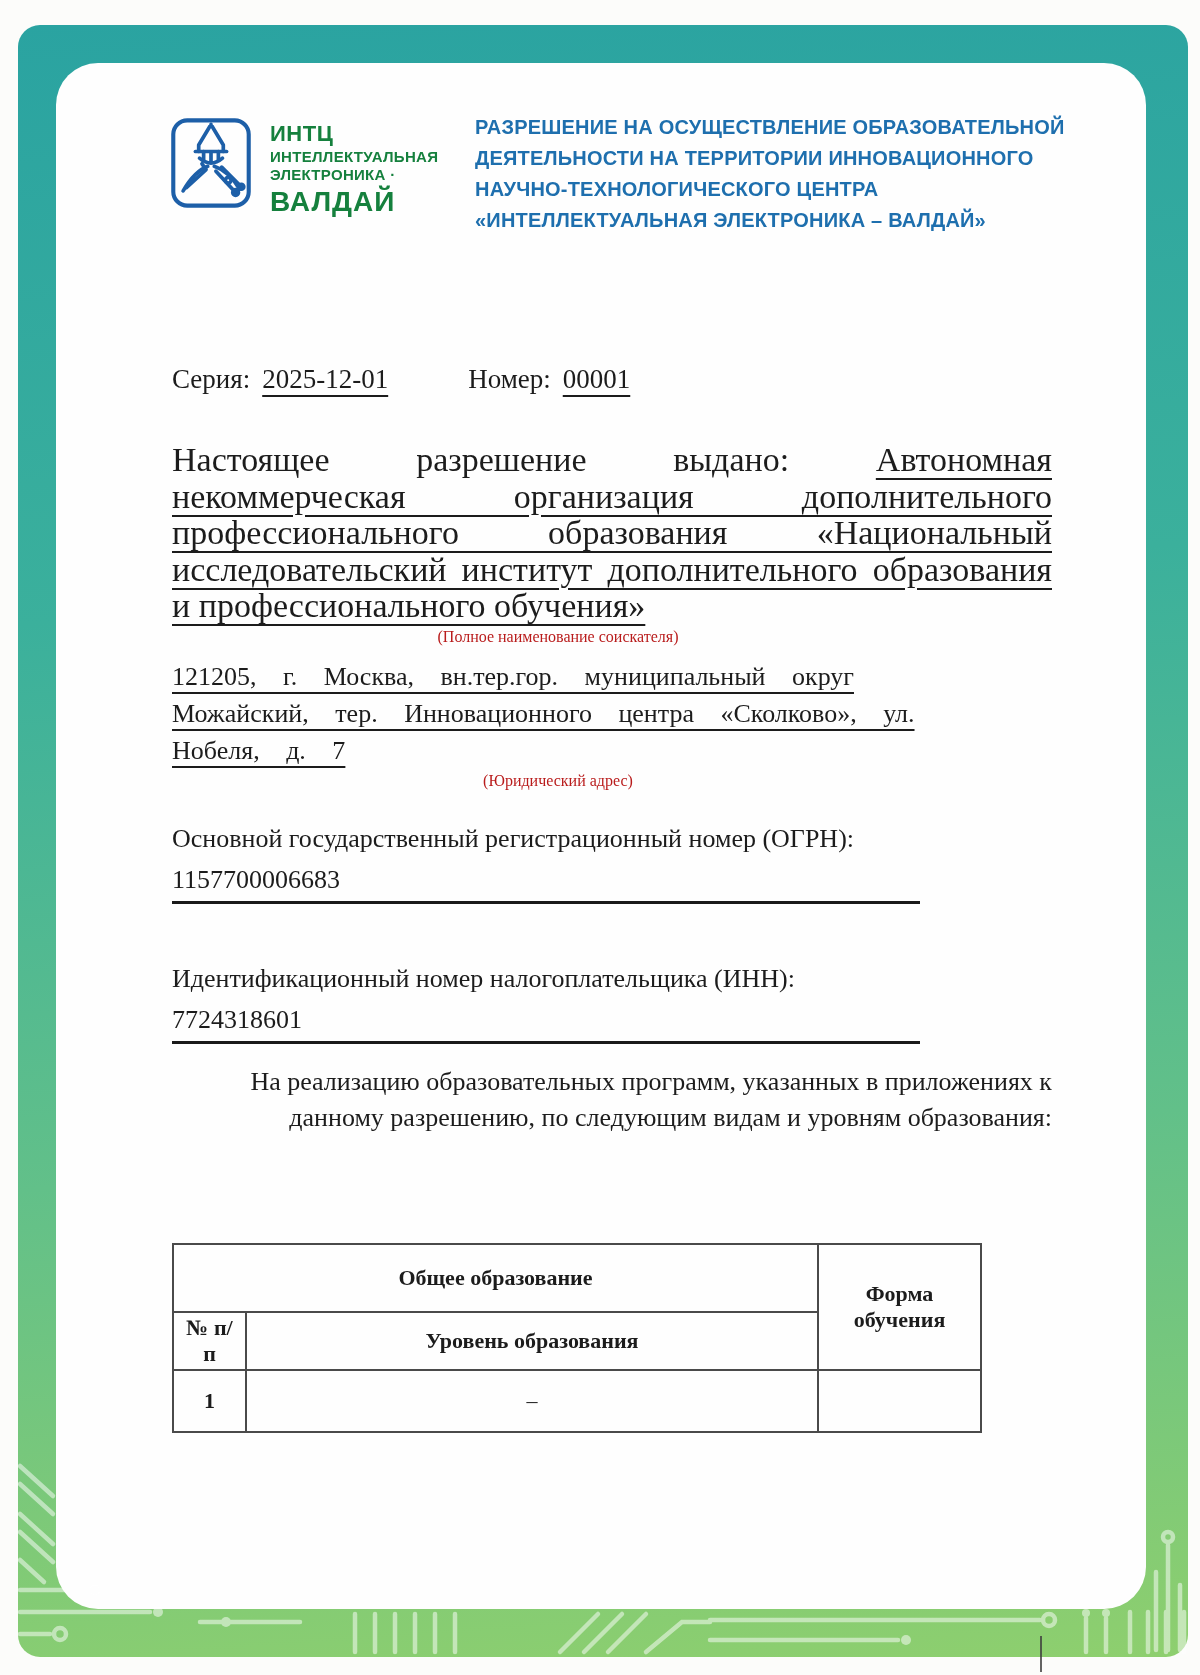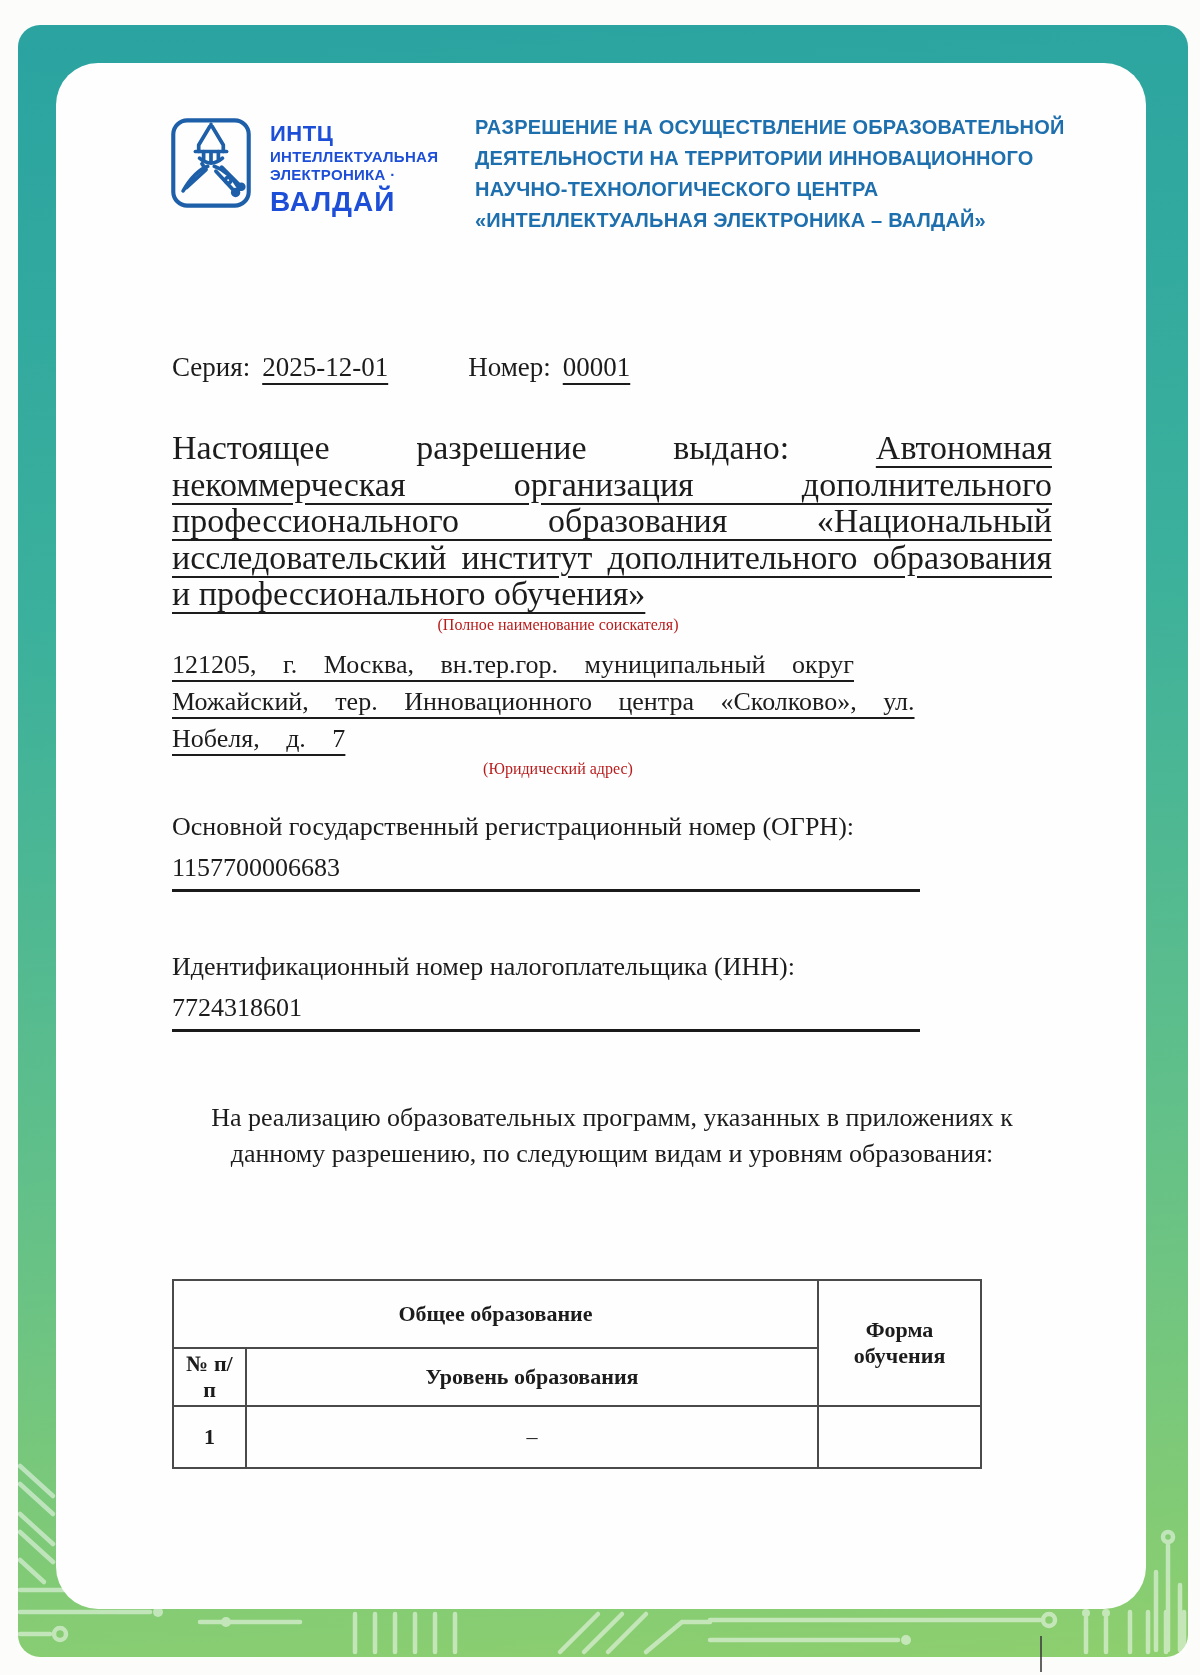--- a/index.html
+++ b/index.html
@@ -16,52 +16,52 @@
   .page{
     position:absolute;left:38px;top:38px;right:42px;bottom:48px;
     background:#fefefe;border-radius:42px;
   }
   .circuit{position:absolute;left:0;top:0;pointer-events:none;}
   .artifact{position:absolute;left:1040px;top:1636px;width:2px;height:36px;background:#3d3d3d;opacity:.8;}
 
   
   .logo{position:absolute;left:170px;top:116px;display:flex;gap:18px;align-items:flex-start;}
   .logo svg{display:block;}
-  .logo-text{color:#1d4ed8;font-family:"Liberation Sans",sans-serif;padding-top:6px;}
+  .logo-text{color:#15803d;font-family:"Liberation Sans",sans-serif;padding-top:6px;}
   .logo-text .l1{font-size:22px;font-weight:700;letter-spacing:.5px;line-height:24px;}
   .logo-text .l2,.logo-text .l3{font-size:15px;font-weight:700;letter-spacing:.3px;line-height:15px;margin-top:3px;}
   .logo-text .l4{font-size:28px;font-weight:700;letter-spacing:1px;line-height:32px;margin-top:4px;}
 
   
   .doc-title{
     position:absolute;left:475px;top:112px;width:600px;
     font-family:"Liberation Sans",sans-serif;font-weight:600;
     font-size:20px;line-height:31px;color:#1e6fae;white-space:pre-line;letter-spacing:.2px;
   }
 
   
   .content{position:absolute;left:172px;top:0;width:880px;}
   .series-row{margin-top:352px;font-size:27px;display:flex;}
-  .series-row .grp{white-space:nowrap;}
+  .series-row .grp{white-space:nowrap;margin-top:12px;}
   .series-row .grp + .grp{margin-left:80px;}
   .series-row .lbl{margin-right:12px;}
   .u{ text-decoration:underline;text-decoration-thickness:2px;text-underline-offset:7px;}
 
   .issued{margin-top:47px;font-size:34px;line-height:36.5px;text-align:justify;}
   .caption{font-size:16px;text-align:center;width:772px;margin-top:3px;color:#b91c1c;}
   .address{margin-top:12px;font-size:26px;line-height:37px;}
   .address .u{white-space:pre-line;word-spacing:20px;}
 
   .reg-block{width:748px;text-align:left;font-size:26px;}
   .reg-ogrn{margin-top:32px;}
   .reg-inn{margin-top:58px;}
   .reg-label{line-height:34px;margin-bottom:8px;}
   .reg-value{display:block;padding-bottom:5px;border-bottom:3px solid #1a1a1a;line-height:32px;}
 
-  .programs{margin-top:68px;font-size:26px;line-height:36.5px;text-align:center;}
+  .programs{margin-top:20px;font-size:26px;line-height:36.5px;text-align:right;}
 
   
   .edu-table{margin-top:106px;border-collapse:collapse;table-layout:fixed;width:808px;}
   .edu-table td{border:2px solid #4a4a4a;text-align:center;vertical-align:middle;padding:2px 6px;}
   .edu-table .hd{font-weight:700;font-size:22px;}
   .edu-table .r1{height:68px;}
   .edu-table .r2{height:50px;}
   .edu-table .r3{height:62px;font-size:22px;}
   .edu-table .num{font-weight:700;}
 </style>

